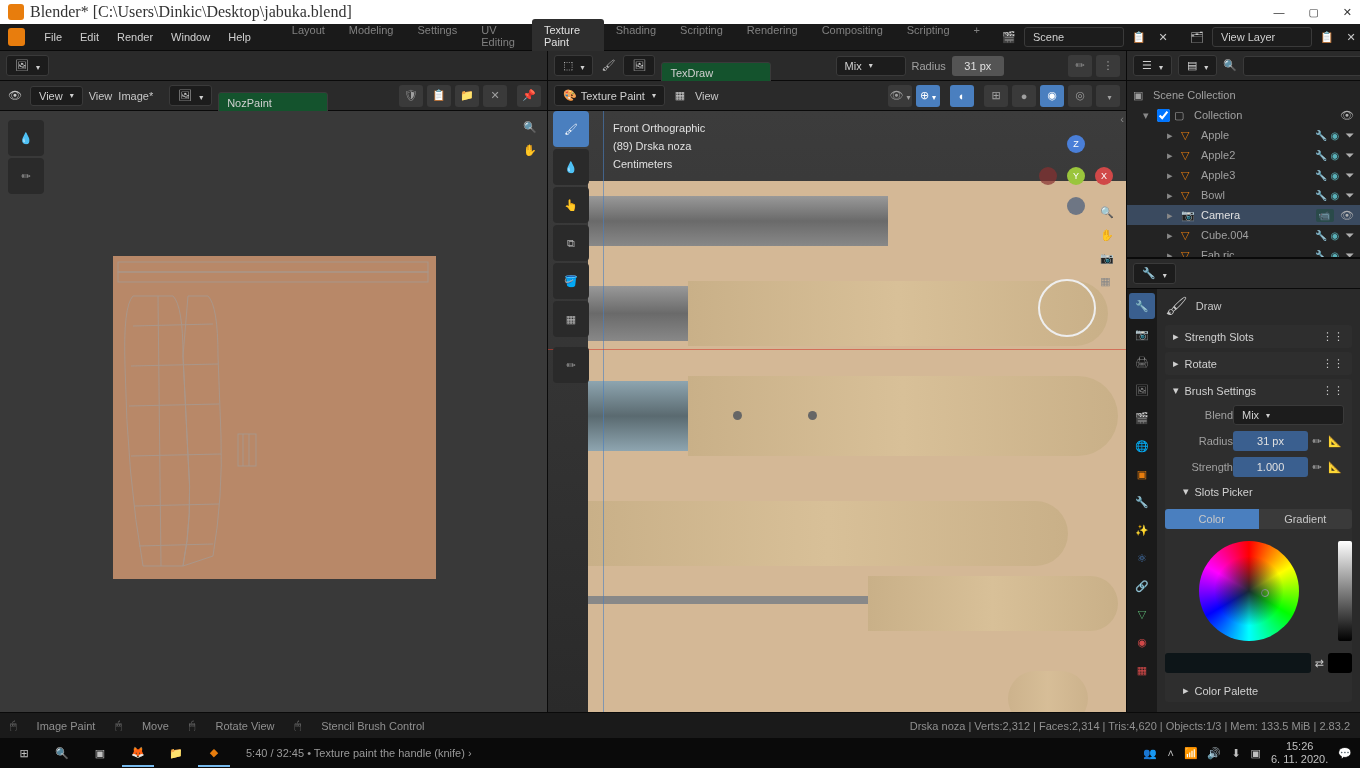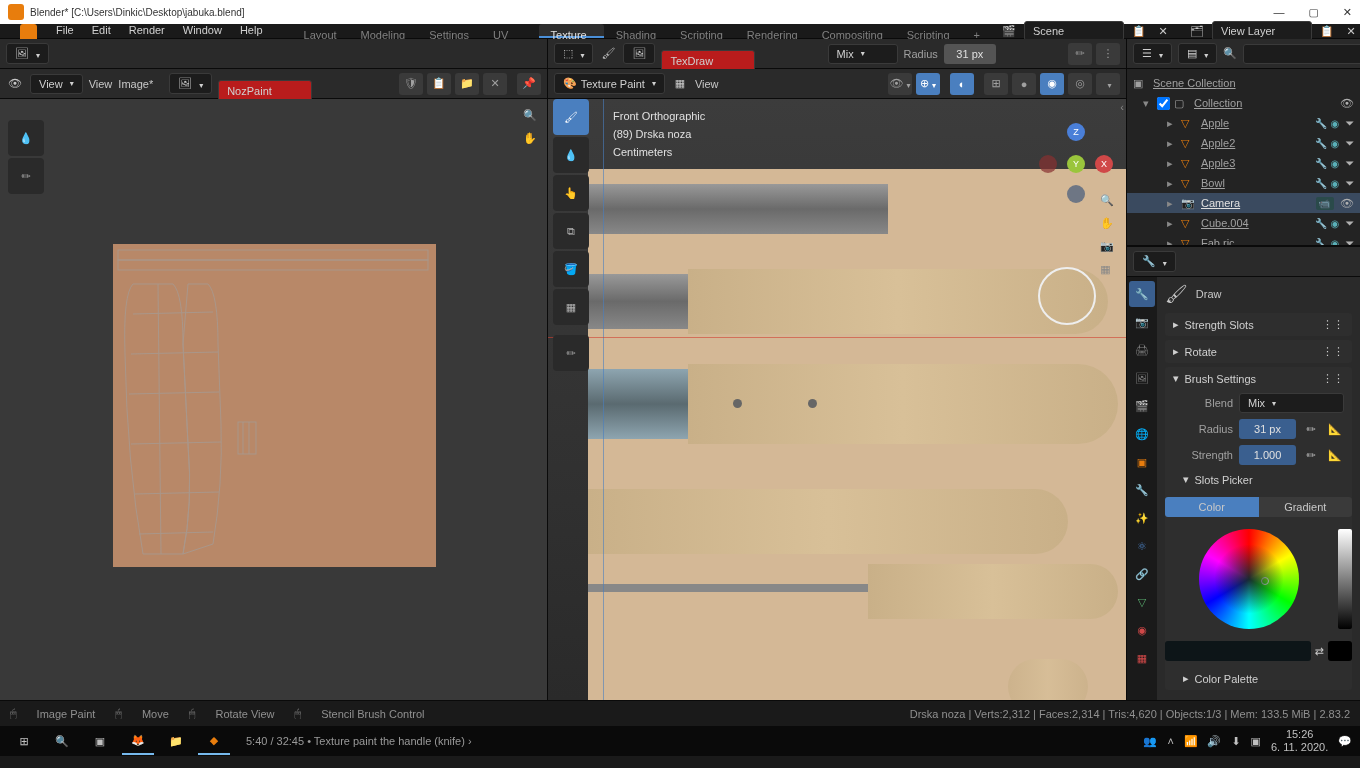--- a/index.html
+++ b/index.html
@@ -1,41 +1,41 @@
 <!DOCTYPE html>
 <html><head>
 <meta charset="utf-8">
 <style>
 * { margin: 0; padding: 0; box-sizing: border-box; font-family: -apple-system, "Segoe UI", sans-serif; font-size: 11px; }
 body { background: #1a1a1a; color: #c8c8c8; width: 1360px; height: 768px; overflow: hidden; position: relative; }
 .titlebar { height: 24px; background: #fff; display: flex; align-items: center; padding: 0 8px; color: #333; }
 .titlebar .icon { width: 16px; height: 16px; background: #e87d0d; border-radius: 3px; margin-right: 6px; }
-.titlebar .title { flex: 1; font-size: 10px; }
+.titlebar .title { flex: 1; font-size: 16px; font-family: Liberation Serif, serif; }
 .winbtns { display: flex; gap: 24px; font-size: 14px; }
-.menubar { height: 15px; background: #1a1a1a; border-bottom: 1px solid #0a0a0a; display: flex; padding-left: 20px; }
+.menubar { height: 27px; background: #1a1a1a; border-bottom: 1px solid #0a0a0a; display: flex; align-items: center; padding-left: 8px; }
 .menubar .logo { width: 18px; height: 18px; background: #e87d0d; border-radius: 3px; margin-right: 10px; }
 .menubar .menu { padding: 0 9px; color: #d0d0d0; cursor: pointer; }
 .workspace-tabs { display: flex; margin-left: 20px; }
 .workspace-tabs .tab { padding: 5px 12px; color: #808080; cursor: pointer; border-radius: 3px 3px 0 0; }
 .workspace-tabs .tab.active { background: #2e2e2e; color: #e0e0e0; border-bottom: 2px solid #4a8fd8; }
 .scene-bar { display: flex; align-items: center; margin-left: 8px; gap: 6px; }
 .scene-input { background: #1c1c1c; border: 1px solid #3a3a3a; color: #d0d0d0; padding: 2px 8px; width: 100px; height: 20px; border-radius: 3px; }
 .main { display: flex; height: calc(100% - 24px - 27px - 26px - 30px); }
 .left-panel { width: 548px; background: #3a3a3a; display: flex; flex-direction: column; border-right: 1px solid #0a0a0a; }
 .left-header { height: 30px; background: #2a2a2a; display: flex; align-items: center; padding: 0 6px; gap: 4px; border-bottom: 1px solid #0a0a0a; }
 .left-second { height: 30px; background: #2a2a2a; display: flex; align-items: center; padding: 0 6px; gap: 6px; border-bottom: 1px solid #0a0a0a; }
 .dropdown { background: #1c1c1c; border: 1px solid #3a3a3a; color: #d0d0d0; padding: 3px 8px; border-radius: 3px; display: flex; align-items: center; gap: 4px; cursor: pointer; }
 .left-tools { position: absolute; left: 8px; top: 120px; display: flex; flex-direction: column; gap: 2px; }
 .tool-btn { width: 36px; height: 36px; background: #2a2a2a; border-radius: 4px; display: flex; align-items: center; justify-content: center; cursor: pointer; color: #b0b0b0; }
 .left-canvas { flex: 1; position: relative; background: #393939; }
 .uv-bg { position: absolute; left: 113px; top: 145px; width: 323px; height: 323px; background: #b88868; }
 .uv-wire { position: absolute; stroke: #a0a0a0; stroke-width: 1; fill: none; opacity: 0.6; }
 .center-panel { width: 579px; background: #3a3a3a; display: flex; flex-direction: column; border-right: 1px solid #0a0a0a; position: relative; }
 .center-header { height: 30px; background: #2a2a2a; display: flex; align-items: center; padding: 0 6px; gap: 6px; border-bottom: 1px solid #0a0a0a; }
-.tex-input { background: #b91c1c; border: 1px solid #3a3a3a; color: #d0d0d0; padding: 3px 8px; width: 94px; height: 22px; border-radius: 3px; margin-top: 15px; }
+.tex-input { background: #14532d; border: 1px solid #3a3a3a; color: #d0d0d0; padding: 3px 8px; width: 110px; height: 22px; border-radius: 3px; margin-top: 15px; }
 .center-second { height: 30px; background: #2a2a2a; display: flex; align-items: center; padding: 0 6px; gap: 6px; border-bottom: 1px solid #0a0a0a; }
 .center-view { flex: 1; position: relative; background: linear-gradient(#3c3c3c, #2a2a2a); overflow: hidden; }
 .ref-img { position: absolute; left: 40px; top: 70px; right: 0; bottom: 0; background: #d4b896; }
 .knife-wood { position: absolute; background: linear-gradient(90deg, #c9b088, #d8c098, #c9b088); border-radius: 0 40px 40px 0; }
 .knife-metal { position: absolute; background: linear-gradient(180deg, #999, #6a6a6a, #888); }
 .overlay-text { position: absolute; left: 65px; top: 8px; color: #e0e0e0; font-size: 11px; line-height: 18px; }
 .tool-column { position: absolute; left: 5px; top: 0; display: flex; flex-direction: column; gap: 2px; }
 .tool-column .t { width: 36px; height: 36px; background: #2a2a2a; border-radius: 4px; display: flex; align-items: center; justify-content: center; cursor: pointer; color: #b0b0b0; }
 .tool-column .t.active { background: #4a7fbf; color: #fff; }
 .nav-gizmo { position: absolute; right: 15px; top: 30px; width: 70px; height: 70px; }
@@ -43,32 +43,32 @@
 .brush-ring { position: absolute; right: 30px; top: 168px; width: 58px; height: 58px; border: 2px solid #eee; border-radius: 50%; }
 .nav-icons { position: absolute; right: 12px; top: 95px; display: flex; flex-direction: column; gap: 10px; color: #888; }
 .right-panel { width: 233px; background: #2a2a2a; display: flex; flex-direction: column; }
 .outliner { height: 210px; background: #232323; border-bottom: 2px solid #0a0a0a; overflow: hidden; }
 .outliner-header { height: 30px; background: #2a2a2a; display: flex; align-items: center; padding: 0 6px; gap: 6px; border-bottom: 1px solid #0a0a0a; }
 .search-input { background: #1c1c1c; border: 1px solid #3a3a3a; color: #d0d0d0; padding: 2px 6px; flex: 1; height: 20px; border-radius: 3px; }
 .tree { padding: 4px 0; }
 .tree-row { display: flex; align-items: center; height: 20px; padding: 0 6px; color: #a0a0a0; cursor: pointer; }
 .tree-row .expand { width: 14px; color: #888; }
 .tree-row .oicon { width: 16px; margin-right: 4px; }
-.tree-row .label { flex: 1; text-decoration: underline; }
+.tree-row .label { flex: 1; }
 .tree-row .eye { color: #b0b0b0; }
 .tree-row.active { background: #3a4a5f; color: #e0e0e0; }
 .props-panel { flex: 1; display: flex; }
 .props-tabs { width: 30px; background: #1a1a1a; display: flex; flex-direction: column; padding-top: 4px; gap: 2px; }
 .props-tabs .pt { width: 26px; height: 26px; display: flex; align-items: center; justify-content: center; cursor: pointer; color: #888; border-radius: 3px; margin-left: 2px; }
 .props-tabs .pt.active { background: #3a5f8f; color: #fff; }
 .props-content { flex: 1; background: #2a2a2a; padding: 6px 8px; overflow-y: auto; }
 .prop-header { display: flex; align-items: center; gap: 8px; margin-bottom: 8px; }
 .prop-section { background: #2e2e2e; border-radius: 3px; margin-bottom: 4px; }
 .prop-section-h { padding: 5px 8px; color: #d0d0d0; display: flex; align-items: center; gap: 6px; cursor: pointer; }
-.prop-row { display: flex; align-items: center; padding: 3px 8px; gap: 6px; }
+.prop-row { display: flex; align-items: center; padding: 3px 8px; }
 .prop-row .lbl { width: 60px; text-align: right; color: #a0a0a0; }
 .num-input { background: #545454; border: none; color: #e0e0e0; text-align: center; padding: 3px; border-radius: 3px; width: 52px; height: 20px; }
 .seg-btn { display: flex; margin: 6px 0; }
 .seg-btn div { flex: 1; text-align: center; padding: 4px; cursor: pointer; }
 .seg-btn .active { background: #4a7fbf; border-radius: 3px 0 0 3px; }
 .seg-btn .inactive { background: #3a3a3a; border-radius: 0 3px 3px 0; }
 .color-wheel { width: 100px; height: 100px; border-radius: 50%; margin: 6px auto; background: conic-gradient(red,yellow,lime,cyan,blue,magenta,red); position: relative; }
 .color-wheel::after { content: ''; position: absolute; inset: 15px; border-radius: 50%; background: radial-gradient(circle, #1a2a30 0%, transparent 70%); }
 .color-dot { position: absolute; width: 8px; height: 8px; border: 1px solid #fff; border-radius: 50%; right: 30px; top: 48px; }
 .val-slider { width: 14px; height: 100px; background: linear-gradient(#fff, #000); margin-left: 6px; border-radius: 2px; }

